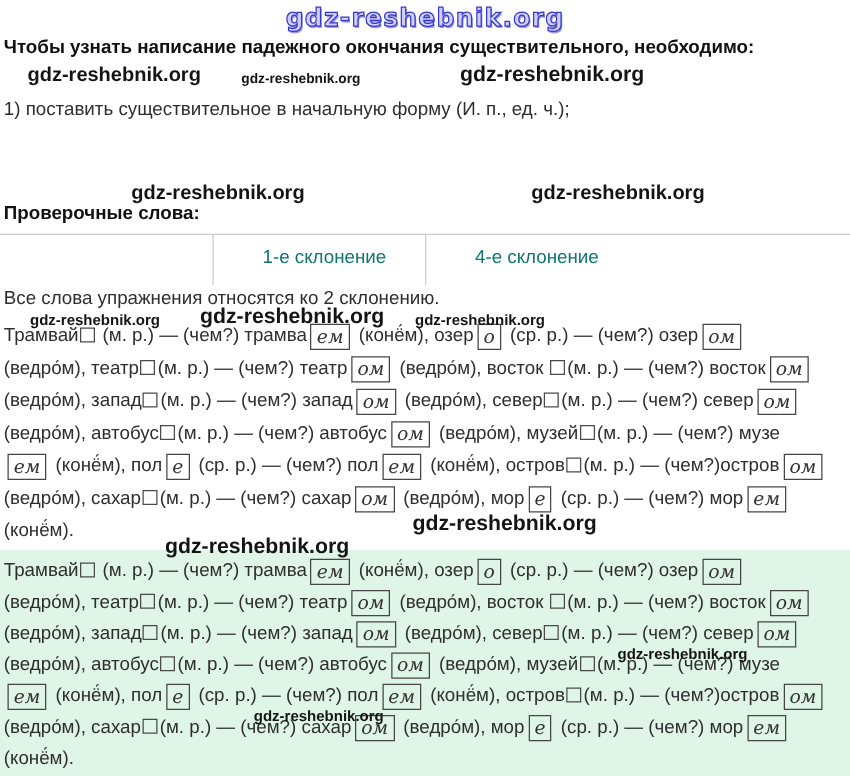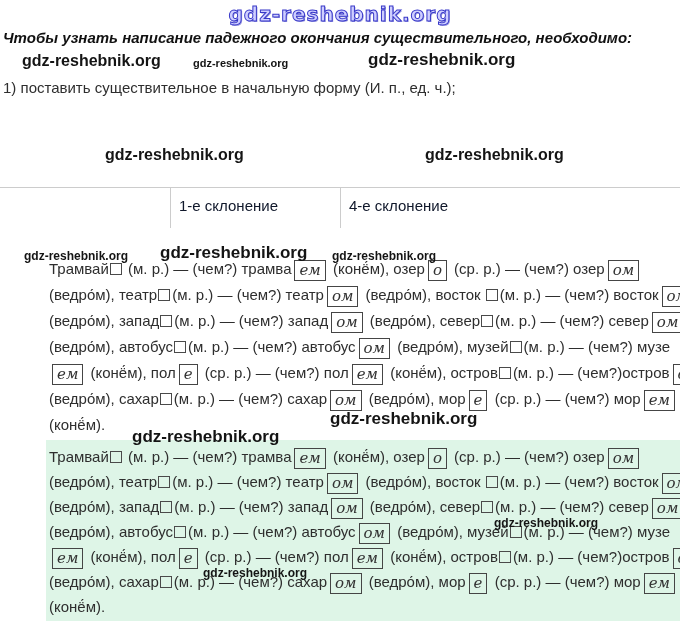--- a/index.html
+++ b/index.html
@@ -11,37 +11,37 @@
   .page{position:relative;width:680px;height:621px;}
 
   
   .wm{position:absolute;white-space:nowrap;color:#141414;font-weight:600;z-index:5;}
   .wm-blue{
     font-family:"DejaVu Sans",sans-serif;font-weight:bold;
     color:#cfcfff;-webkit-text-stroke:1px #3737c8;text-shadow:1px 1px 0 #9a9ae0;
     letter-spacing:1px;
   }
 
-  .heading{position:absolute;left:3px;top:29px;font-weight:bold;font-size:15px;color:#111;font-style:italic;}
+  .heading{position:absolute;left:3px;top:29px;font-weight:bold;font-size:15px;color:#111;}
   .step{position:absolute;left:3px;font-size:15px;color:#2e2e2e;margin-top:16px;}
   .step1{top:63px;} .step2{top:96px;} .step3{top:124px;}
   .check-label{position:absolute;left:3px;top:162px;font-weight:bold;font-size:15px;color:#111;}
 
   .decl-table{
     position:absolute;left:0;top:187px;width:680px;height:41px;
     border-top:1px solid #cccccc;display:flex;box-sizing:border-box;
   }
   .decl-cell{
-    width:25%;box-sizing:border-box;padding:9px 0 0 8px;font-size:15px;color:#0f172a;
+    width:25%;box-sizing:border-box;padding:9px 0 0 8px;font-size:15px;color:#0f766e;text-align:center;
   }
   .decl-cell + .decl-cell{border-left:1px solid #cccccc;}
 
   .note{position:absolute;left:3px;top:230px;font-size:15px;}
 
-  .para{position:absolute;left:3px;right:4px;font-size:15px;margin-left:46px;}
+  .para{position:absolute;left:3px;right:4px;font-size:15px;}
   .para-white{top:256px;}
   .para-green{
     left:0;right:auto;top:440px;width:680px;height:181px;box-sizing:border-box;
     padding:4px 4px 0 3px;background:#def5e7;
   }
   .xline{line-height:26px;white-space:nowrap;}
   .para-green .xline{line-height:25px;}
 
   .ending-box{
     display:inline-block;border:1px solid #454545;padding:0 4px;margin:0 3px;
@@ -56,27 +56,29 @@
 </style>
 </head>
 <body>
 
 <div class="page">
 
   <div class="heading">Чтобы узнать написание падежного окончания существительного, необходимо:</div>
 
   <div class="step step1">1) поставить существительное в начальную форму (И. п., ед. ч.);</div>
 
+  <div class="check-label">Проверочные слова:</div>
 
   <div class="decl-table" id="decl-table">
       <div class="decl-cell"></div>
       <div class="decl-cell">1-е склонение</div>
       <div class="decl-cell">4-е склонение</div>
     </div>
 
+  <div class="note">Все слова упражнения относятся ко 2 склонению.</div>
 
   <div class="para para-white" id="exercise-plain">
       <div class="xline"><span>Трамвай</span><span class="zero-box"></span><span> (м. р.) — (чем?) трамва</span><span class="ending-box">ем</span><span> (конё́м), озер</span><span class="ending-box">о</span><span> (ср. р.) — (чем?) озер</span><span class="ending-box">ом</span></div>
       <div class="xline"><span>(ведро́м), театр</span><span class="zero-box"></span><span>(м. р.) — (чем?) театр</span><span class="ending-box">ом</span><span> (ведро́м), восток </span><span class="zero-box"></span><span>(м. р.) — (чем?) восток</span><span class="ending-box">ом</span></div>
       <div class="xline"><span>(ведро́м), запад</span><span class="zero-box"></span><span>(м. р.) — (чем?) запад</span><span class="ending-box">ом</span><span> (ведро́м), север</span><span class="zero-box"></span><span>(м. р.) — (чем?) север</span><span class="ending-box">ом</span></div>
       <div class="xline"><span>(ведро́м), автобус</span><span class="zero-box"></span><span>(м. р.) — (чем?) автобус</span><span class="ending-box">ом</span><span> (ведро́м), музей</span><span class="zero-box"></span><span>(м. р.) — (чем?) музе</span></div>
       <div class="xline"><span class="ending-box">ем</span><span> (конё́м), пол</span><span class="ending-box">е</span><span> (ср. р.) — (чем?) пол</span><span class="ending-box">ем</span><span> (конё́м), остров</span><span class="zero-box"></span><span>(м. р.) — (чем?)остров</span><span class="ending-box">ом</span></div>
       <div class="xline"><span>(ведро́м), сахар</span><span class="zero-box"></span><span>(м. р.) — (чем?) сахар</span><span class="ending-box">ом</span><span> (ведро́м), мор</span><span class="ending-box">е</span><span> (ср. р.) — (чем?) мор</span><span class="ending-box">ем</span></div>
       <div class="xline"><span>(конё́м).</span></div>
     </div>

